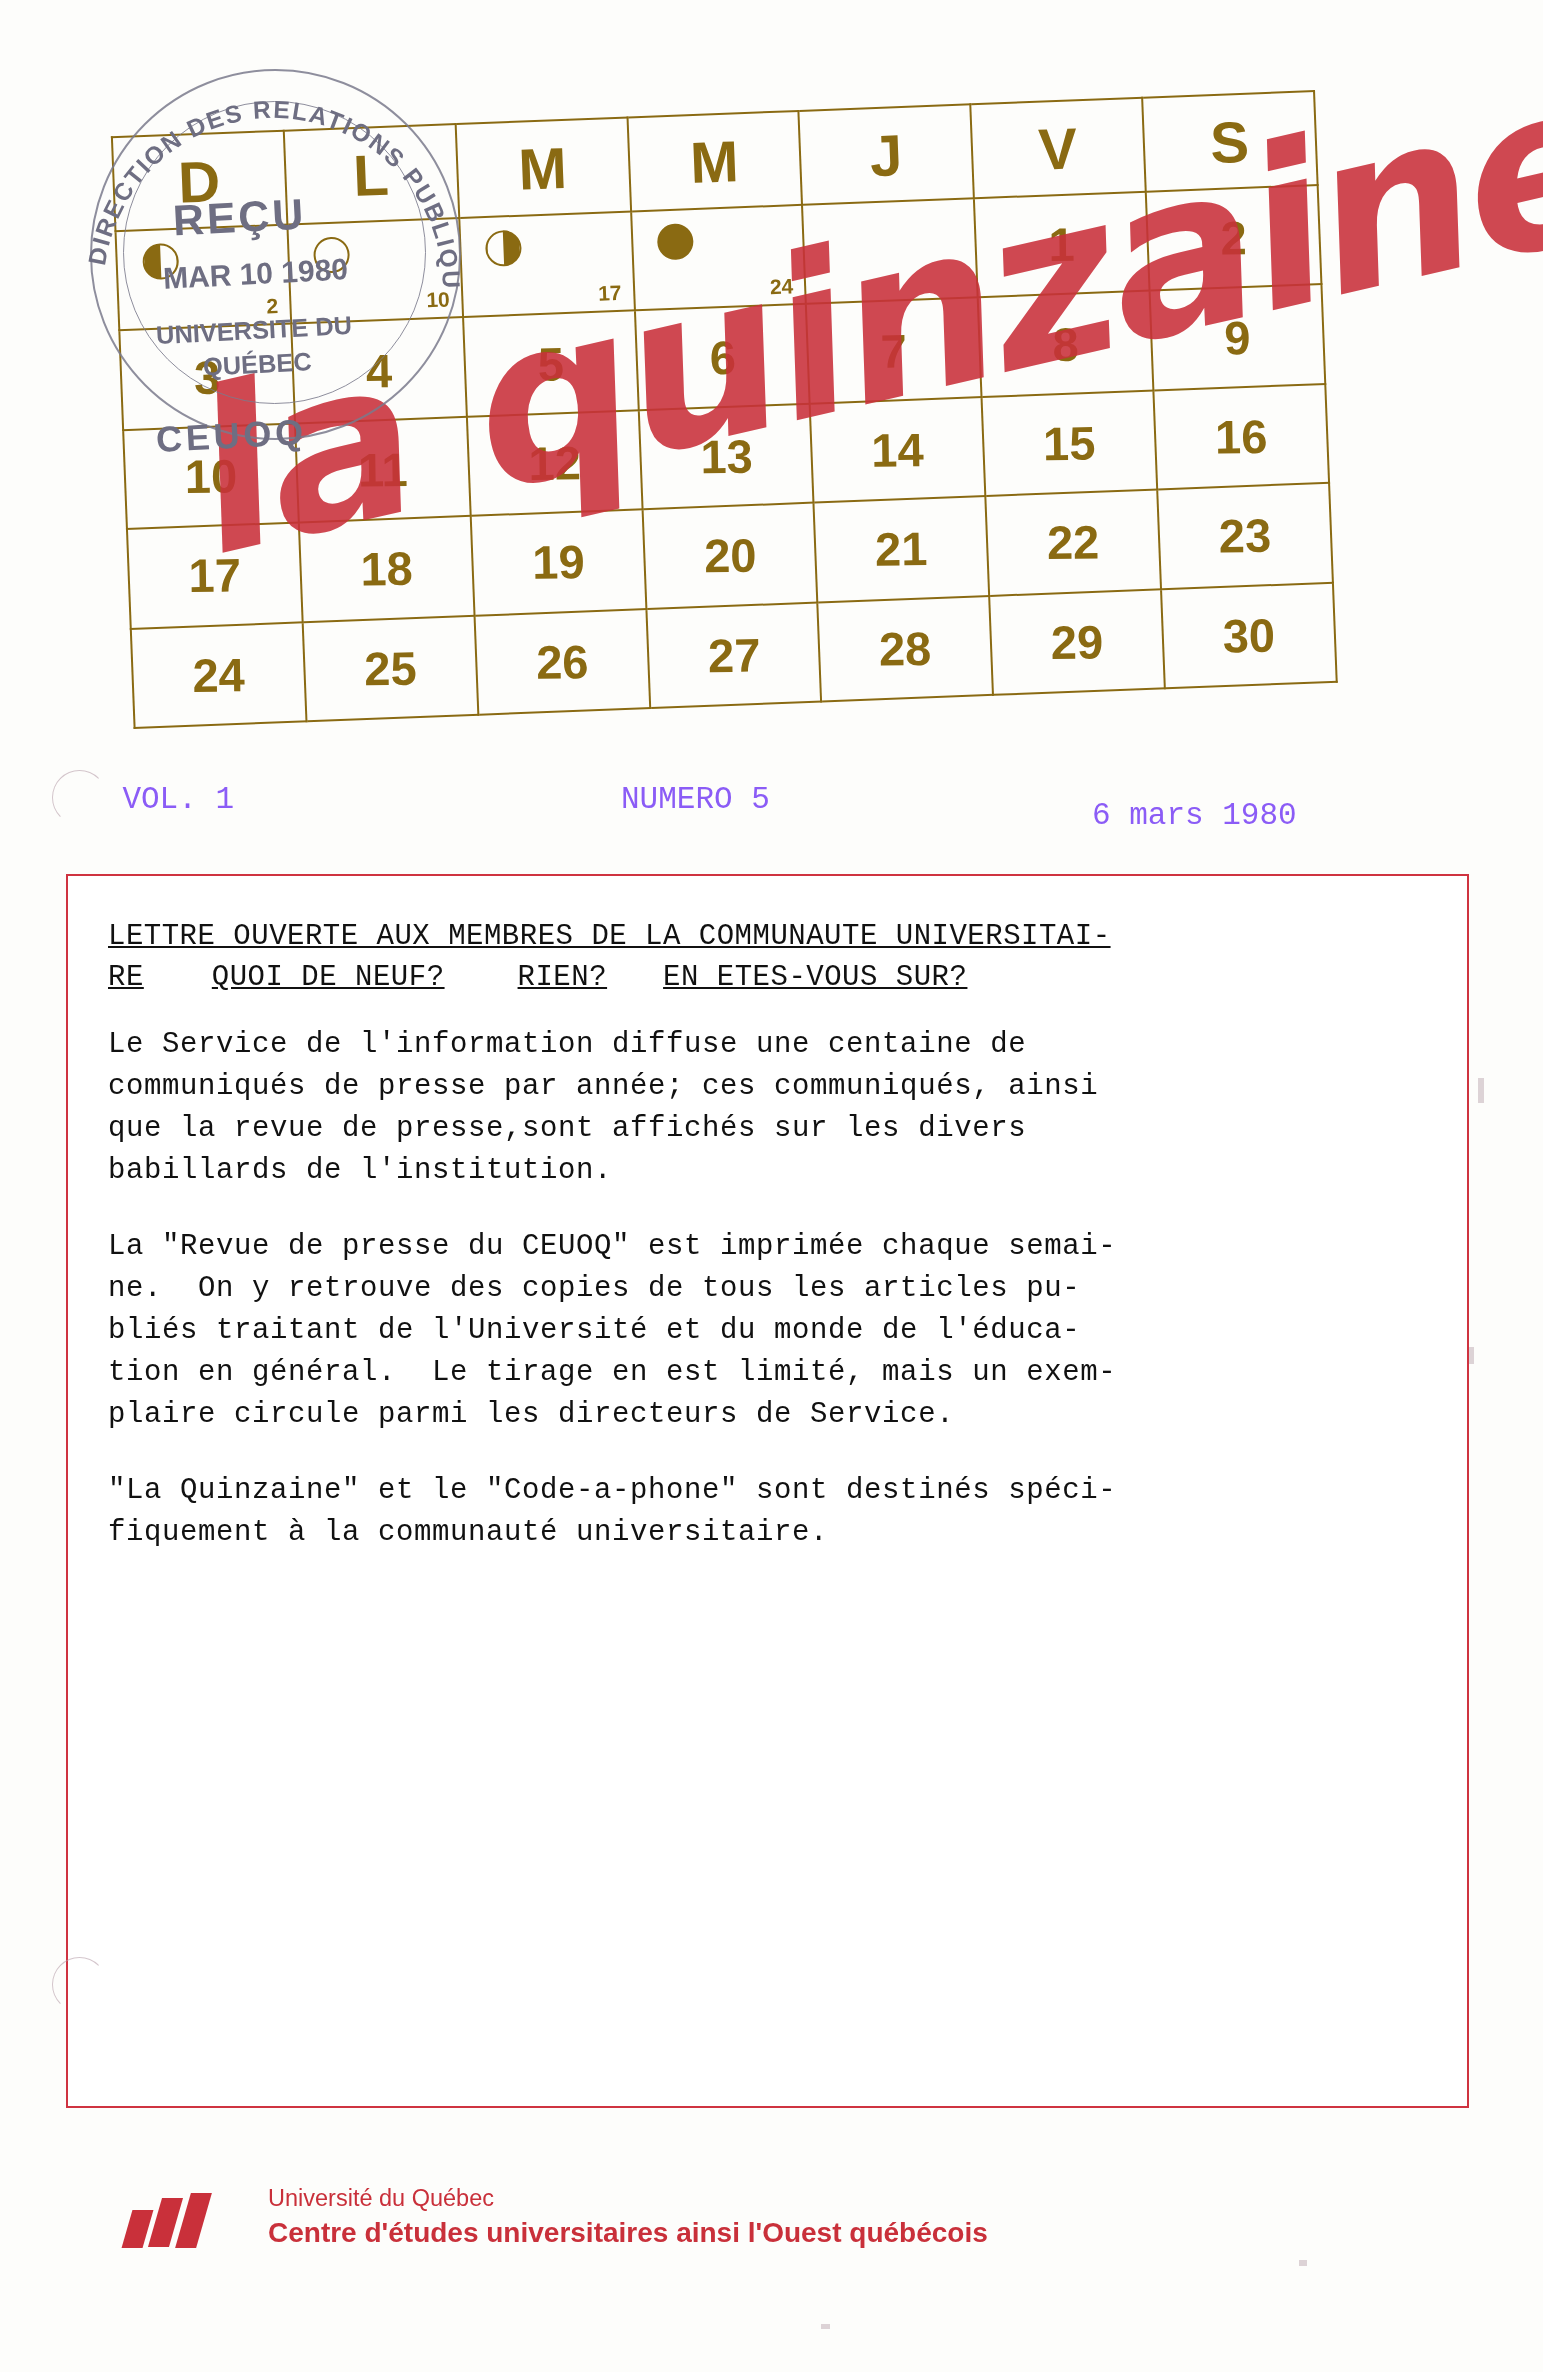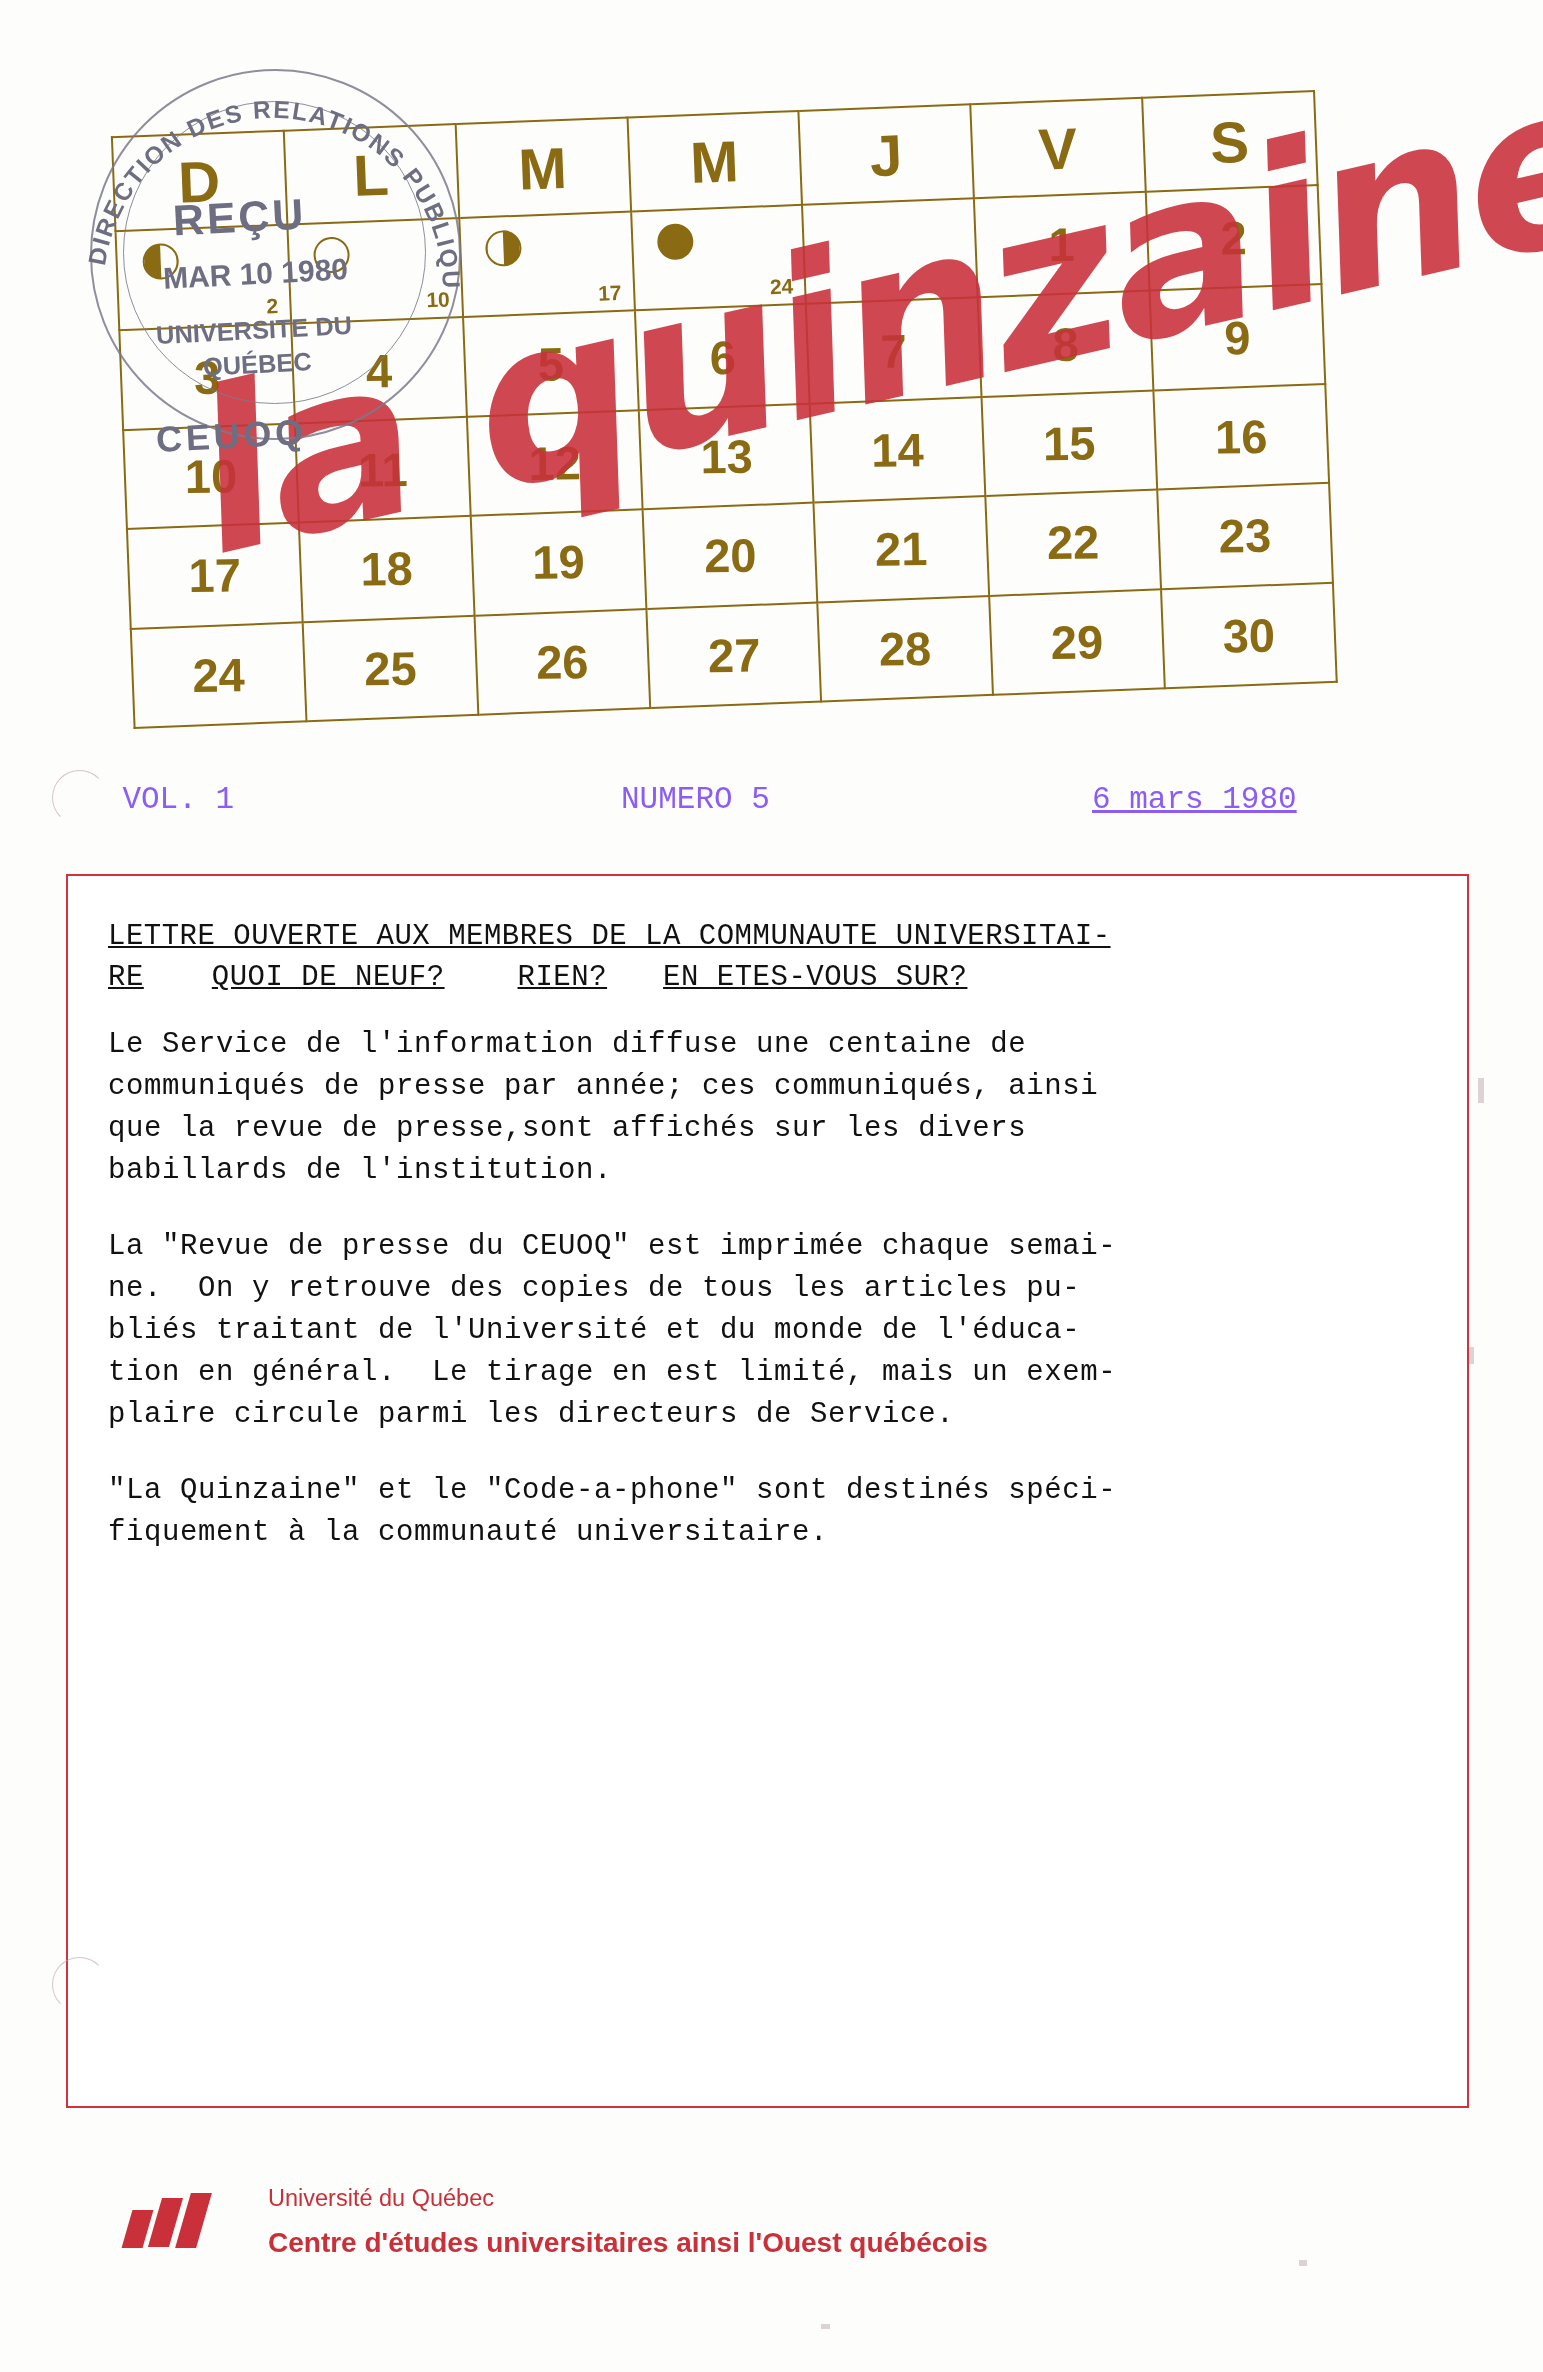--- a/index.html
+++ b/index.html
@@ -174,21 +174,21 @@
     left: 113px;
     top: 782px;
     width: 1318px;
     height: 47px;
     font-family: "Liberation Mono", monospace;
     font-size: 31px;
     color: #8b5cf6;
   }
   #issue-line .vol  { position: absolute; left: 9.4px;  top: 0; }
   #issue-line .num  { position: absolute; left: 508px; top: 0; }
-  #issue-line .date { position: absolute; left: 979px;top: 0; text-decoration: underline; }
+  #issue-line .date { position: absolute; left: 979px;top: 16px; }
 
   
   #body-box {
     position: absolute;
     left: 66px;
     top: 874px;
     width: 1403px;
     height: 1234px;
     border: 2.8px solid #cf3340;
     background: #ffffff;
@@ -252,21 +252,21 @@
   #footer-mark i:nth-child(3) { left: 56px; height: 55px; top: 0px;}
   #footer-text {
     position: absolute;
     left: 141px;
     top: 0;
     font-family: "Liberation Sans", sans-serif;
   }
   #footer-line1 {
     font-size: 23.5px;
     color: #c9303a;
-    margin-bottom: 15px;
+    margin-bottom: 5px;
   }
   #footer-line2 {
     font-size: 28px;
     font-weight: bold;
     color: #c9303a;
   }
 
   
   .scan-arc {
     position: absolute;

